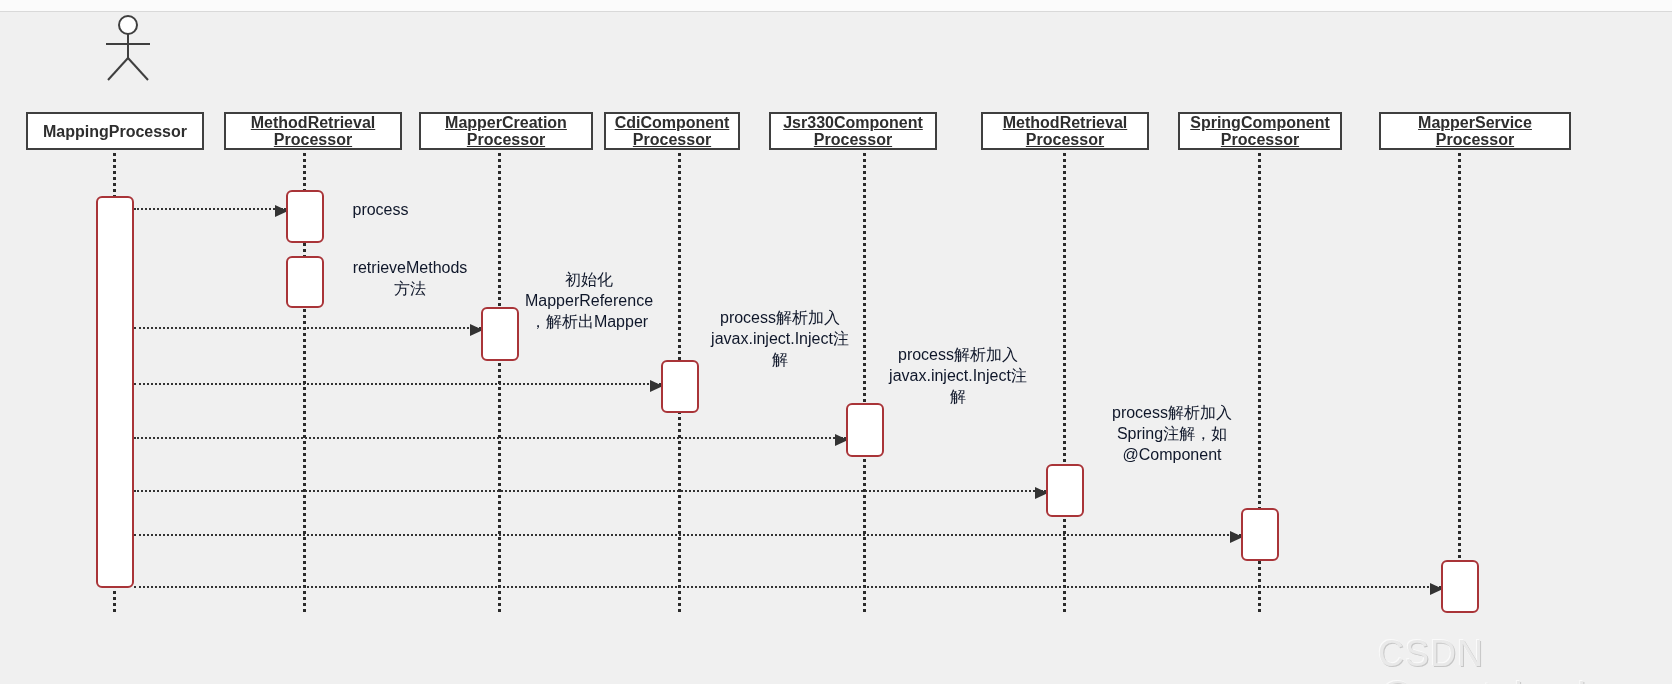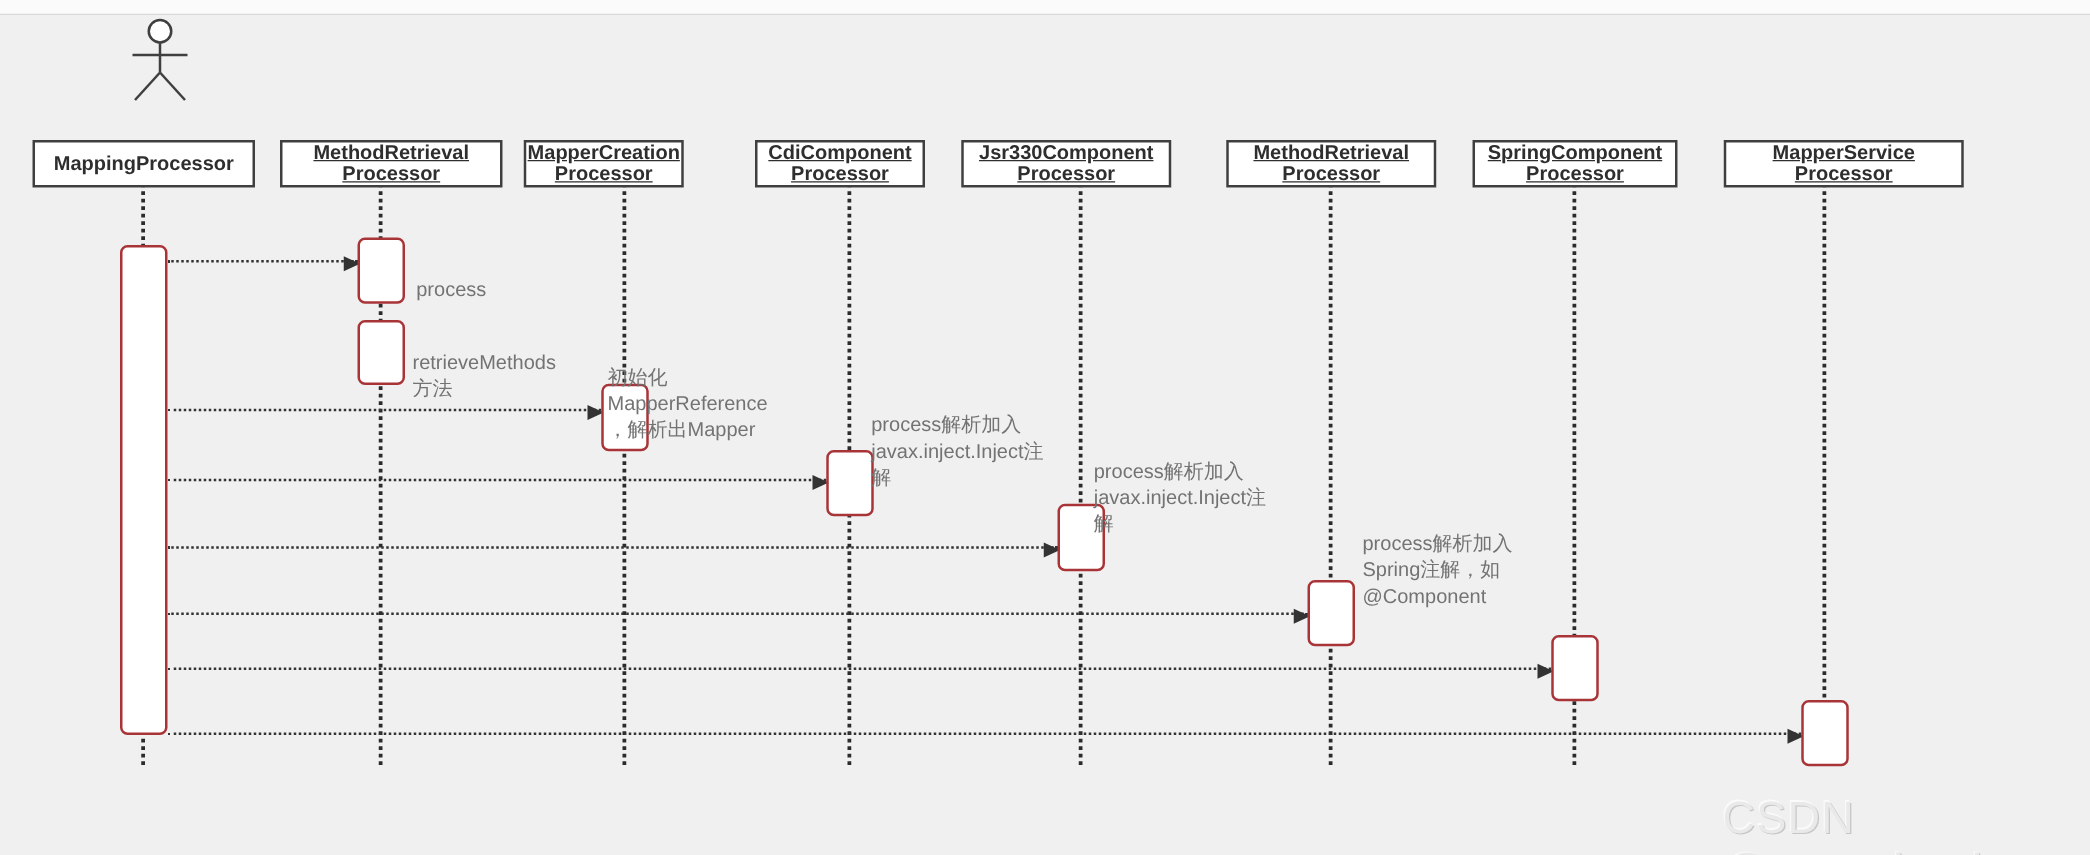--- a/index.html
+++ b/index.html
@@ -8,22 +8,22 @@
   .head-box{position:absolute;top:112px;height:38px;background:#ffffff;border:2px solid #3f3f3f;
             box-sizing:border-box;display:flex;align-items:center;justify-content:center;z-index:5;}
   .head-label{font-weight:bold;font-size:16px;line-height:17px;color:#2e2e2e;text-align:center;white-space:pre-line;}
   .underlined{text-decoration:underline;}
   .lifeline{position:absolute;top:135px;height:477px;width:0;border-left:3px dotted #2b2b2b;z-index:1;}
   .activation{position:absolute;width:38px;background:#ffffff;border:2px solid #a93438;border-radius:6px;
               box-sizing:border-box;z-index:3;}
   .msg-line{position:absolute;height:0;border-top:2px dotted #333333;z-index:2;}
   .msg-line::after{content:"";position:absolute;right:-2px;top:-5px;width:0;height:0;
                    border-left:13px solid #333333;border-top:6px solid transparent;border-bottom:6px solid transparent;}
-  .msg-label{position:absolute;font-size:16px;line-height:21px;color:#737373;text-align:left;
-             white-space:pre-line;z-index:4;margin-top:23px;}
+  .msg-label{position:absolute;font-size:16px;line-height:21px;color:#0f172a;text-align:center;
+             white-space:pre-line;z-index:4;}
   .actor{position:absolute;left:100px;top:10px;z-index:5;}
   .watermark{position:absolute;left:1378px;top:633px;font-size:36px;letter-spacing:1px;color:#e9e9e9;
              text-shadow:1px 1px 0 #c6c6c6,-1px -1px 0 #fafafa;z-index:6;}
 </style>
 </head>
 <body>
 
 <div id="canvas">
 
   <div class="top-band"></div>
@@ -45,21 +45,21 @@
   <div class="lifeline" style="left:1258px"></div>
   <div class="lifeline" style="left:1458px"></div>
 
   <div class="head-box" style="left:26px;width:178px">
     <span class="head-label">MappingProcessor</span>
   </div>
   <div class="head-box" style="left:224px;width:178px">
     <span class="head-label underlined">MethodRetrieval
 Processor</span>
   </div>
-  <div class="head-box" style="left:419px;width:128px">
+  <div class="head-box" style="left:419px;width:174px">
     <span class="head-label underlined">MapperCreation
 Processor</span>
   </div>
   <div class="head-box" style="left:604px;width:136px">
     <span class="head-label underlined">CdiComponent
 Processor</span>
   </div>
   <div class="head-box" style="left:769px;width:168px">
     <span class="head-label underlined">Jsr330Component
 Processor</span>
@@ -91,21 +91,21 @@
   <div class="msg-line" style="left:134px;top:327px;width:347px"></div>
   <div class="msg-line" style="left:134px;top:383px;width:527px"></div>
   <div class="msg-line" style="left:134px;top:437px;width:712px"></div>
   <div class="msg-line" style="left:134px;top:490px;width:912px"></div>
   <div class="msg-line" style="left:134px;top:534px;width:1107px"></div>
   <div class="msg-line" style="left:134px;top:586px;width:1307px"></div>
 
   <div class="msg-label" style="left:333px;top:199px;width:95px">process</div>
   <div class="msg-label" style="left:330px;top:257px;width:160px">retrieveMethods
 方法</div>
-  <div class="msg-label" style="left:486px;top:269px;width:168px">初始化
+  <div class="msg-label" style="left:505px;top:269px;width:168px">初始化
 MapperReference
 ，解析出Mapper</div>
   <div class="msg-label" style="left:697px;top:307px;width:166px">process解析加入
 javax.inject.Inject注
 解</div>
   <div class="msg-label" style="left:875px;top:344px;width:166px">process解析加入
 javax.inject.Inject注
 解</div>
   <div class="msg-label" style="left:1090px;top:402px;width:164px">process解析加入
 Spring注解，如

